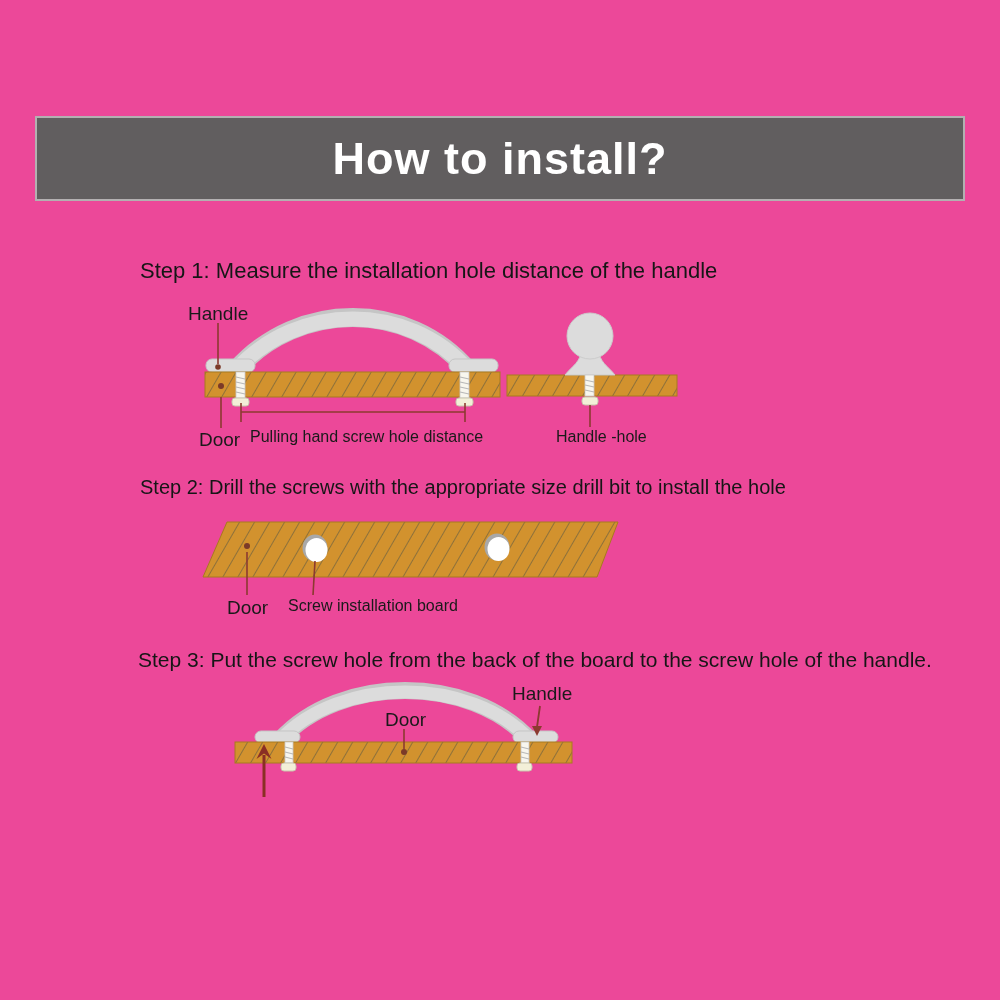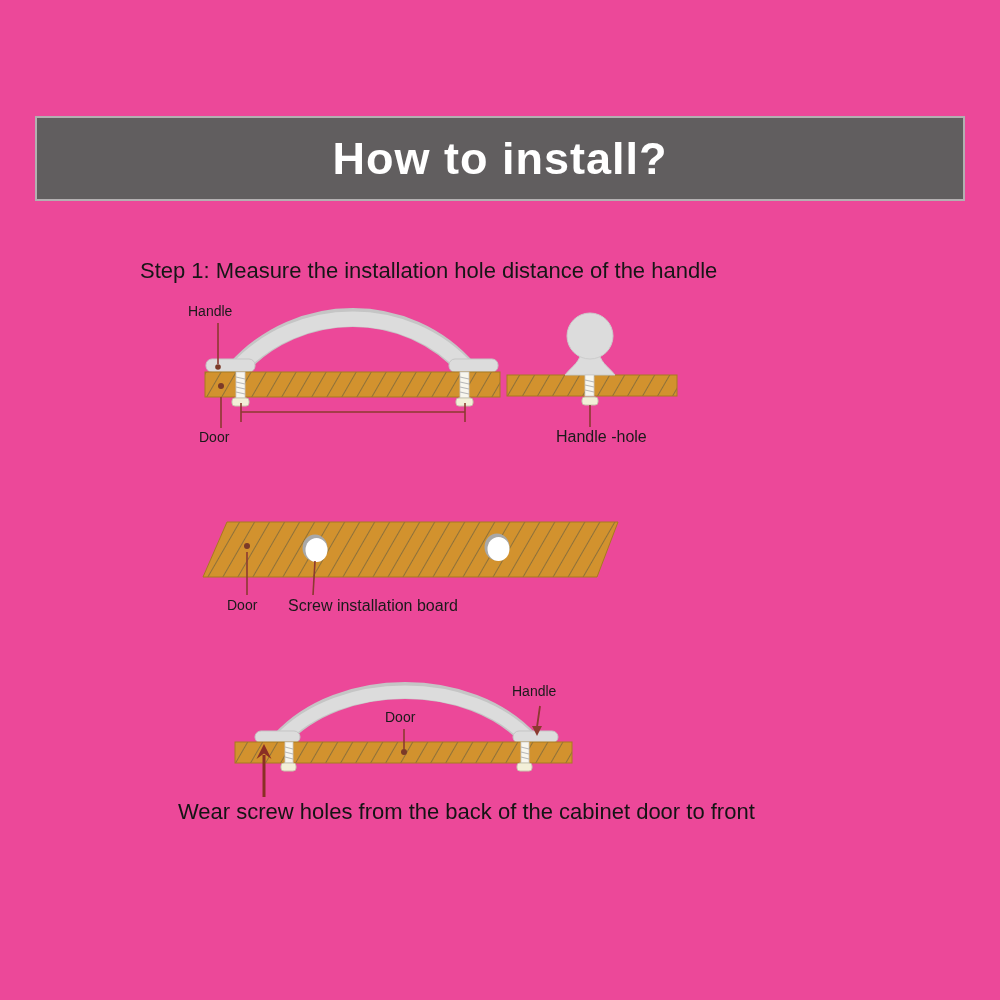--- a/index.html
+++ b/index.html
@@ -13,35 +13,37 @@
     display:flex;align-items:center;justify-content:center;
   }
   .banner-title{
     color:#ffffff;font-size:45px;font-weight:bold;letter-spacing:1px;
   }
   .heading{position:absolute;white-space:nowrap;color:#161616;}
   .h1{left:140px;top:258px;font-size:22px;}
   .h2{left:140px;top:476px;font-size:20px;}
   .h3{left:138px;top:648px;font-size:21px;}
   .lbl{position:absolute;white-space:nowrap;color:#1a1a1a;}
-  .lbl17{font-size:14px;}
+  .lbl17{font-size:19px;}
   .lbl16{font-size:16px;}
   .caption{position:absolute;left:178px;top:799px;font-size:22px;white-space:nowrap;color:#141414;}
   svg.diag{position:absolute;left:0;}
 </style>
 </head>
 <body>
 
 <div class="canvas">
 
   <div class="banner">
     <span class="banner-title">How to install?</span>
   </div>
 
   <div class="heading h1">Step 1: Measure the installation hole distance of the handle</div>
+  <div class="heading h2">Step 2: Drill the screws with the appropriate size drill bit to install the hole</div>
+  <div class="heading h3">Step 3: Put the screw hole from the back of the board to the screw hole of the handle.</div>
 
   <svg class="diag" style="top:295px" width="1000" height="165" viewBox="0 295 1000 165">
     <defs>
       <pattern id="hatch" width="13" height="13" patternUnits="userSpaceOnUse" patternTransform="rotate(30)">
         <rect width="13" height="13" fill="#d2922e"></rect>
         <line x1="0" y1="0" x2="0" y2="13" stroke="#6f6340" stroke-width="1.4"></line>
       </pattern>
     </defs>
 
     <g>
@@ -94,20 +96,21 @@
     <g stroke="#8c3a30" stroke-width="1.6">
       <line x1="241" y1="403" x2="241" y2="422"></line>
       <line x1="465" y1="403" x2="465" y2="422"></line>
       <line x1="241" y1="412" x2="465" y2="412"></line>
     </g>
     <line x1="590" y1="405" x2="590" y2="427" stroke="#8c3a30" stroke-width="1.6"></line>
   </svg>
 
   <span class="lbl lbl17" style="left:188px;top:303px">Handle</span>
   <span class="lbl lbl17" style="left:199px;top:429px">Door</span>
+  <span class="lbl lbl16" style="left:250px;top:428px">Pulling hand screw hole distance</span>
   <span class="lbl lbl16" style="left:556px;top:428px">Handle -hole</span>
 
   <svg class="diag" style="top:510px" width="1000" height="115" viewBox="0 510 1000 115">
     <polygon points="227,522 618,522 597,577 203,577" fill="url(#hatch)" stroke="#a87a1f" stroke-width="1"></polygon>
 
     <g>
       <ellipse cx="315" cy="548" rx="12.5" ry="13.5" fill="#a8a8a8"></ellipse>
       <ellipse cx="316.5" cy="550" rx="11" ry="12" fill="#ffffff"></ellipse>
     </g>
     <g>
@@ -160,15 +163,14 @@
       <polygon points="537,736 532,726 542,726" fill="#8c3a30"></polygon>
     </g>
     <g>
       <line x1="264" y1="797" x2="264" y2="755" stroke="#8a2f24" stroke-width="3"></line>
       <polygon points="264,744 256.5,759 264,753.5 271.5,759" fill="#8a2f24"></polygon>
     </g>
   </svg>
 
   <span class="lbl lbl17" style="left:385px;top:709px">Door</span>
   <span class="lbl lbl17" style="left:512px;top:683px">Handle</span>
-  <div class="caption">Wear screw holes from the back of the cabinet door to front</div>
 
 </div>
 
 </body></html>

